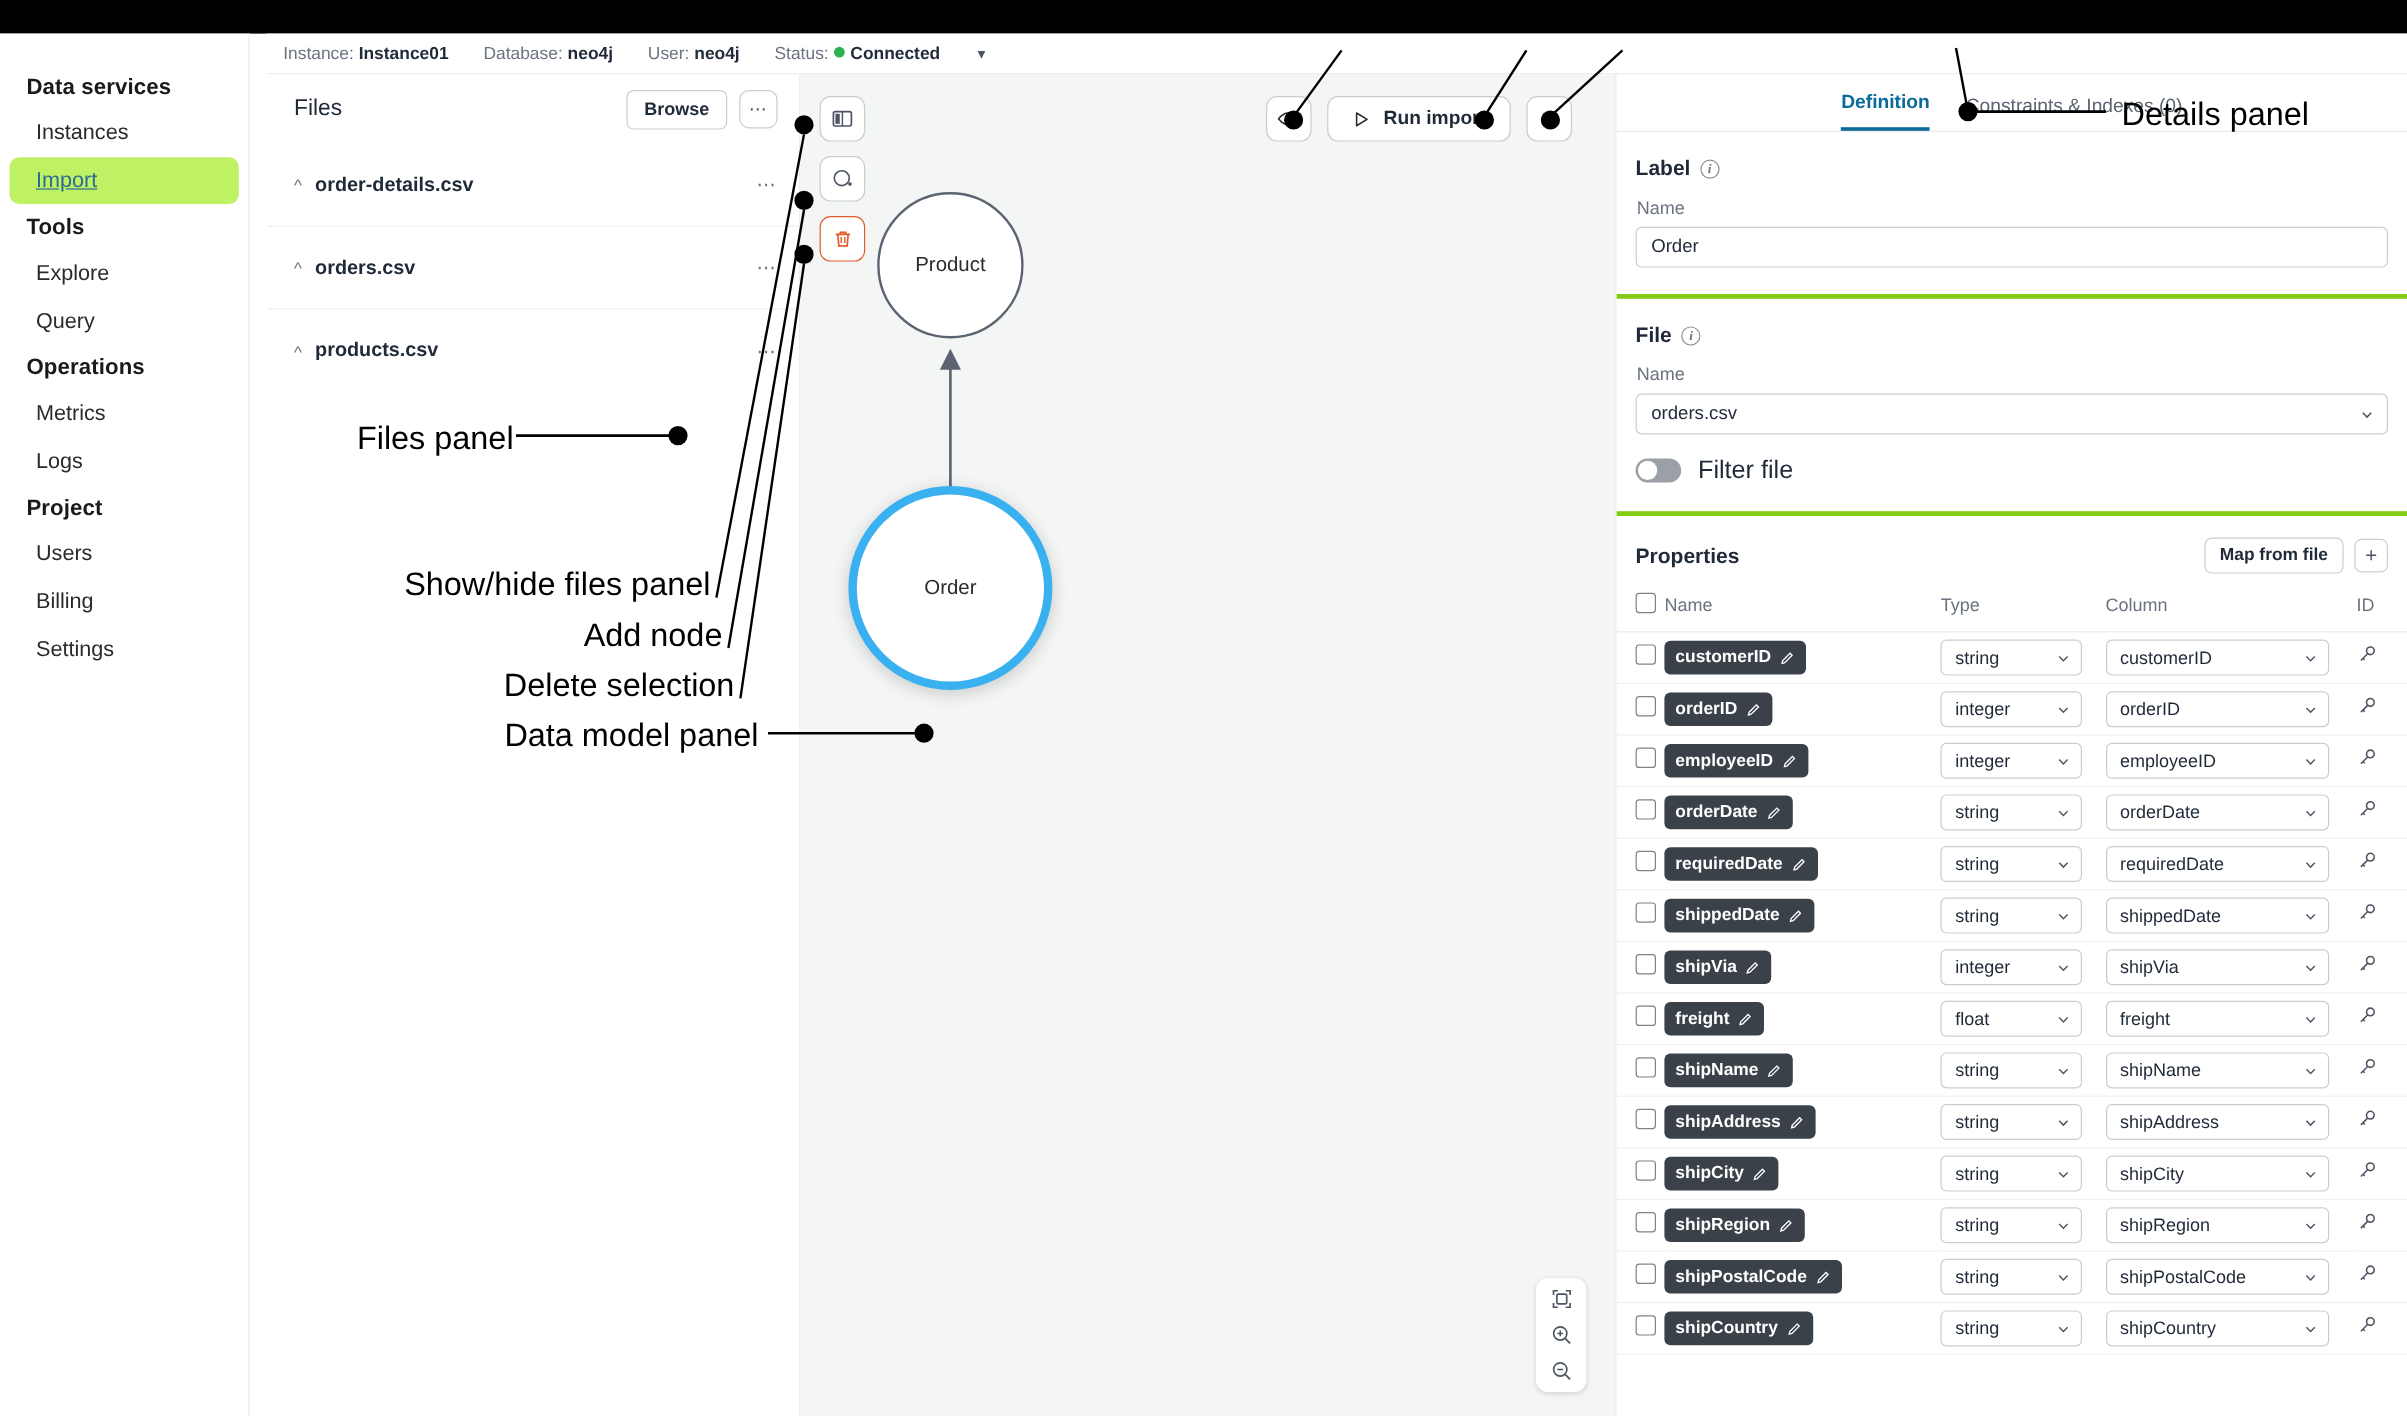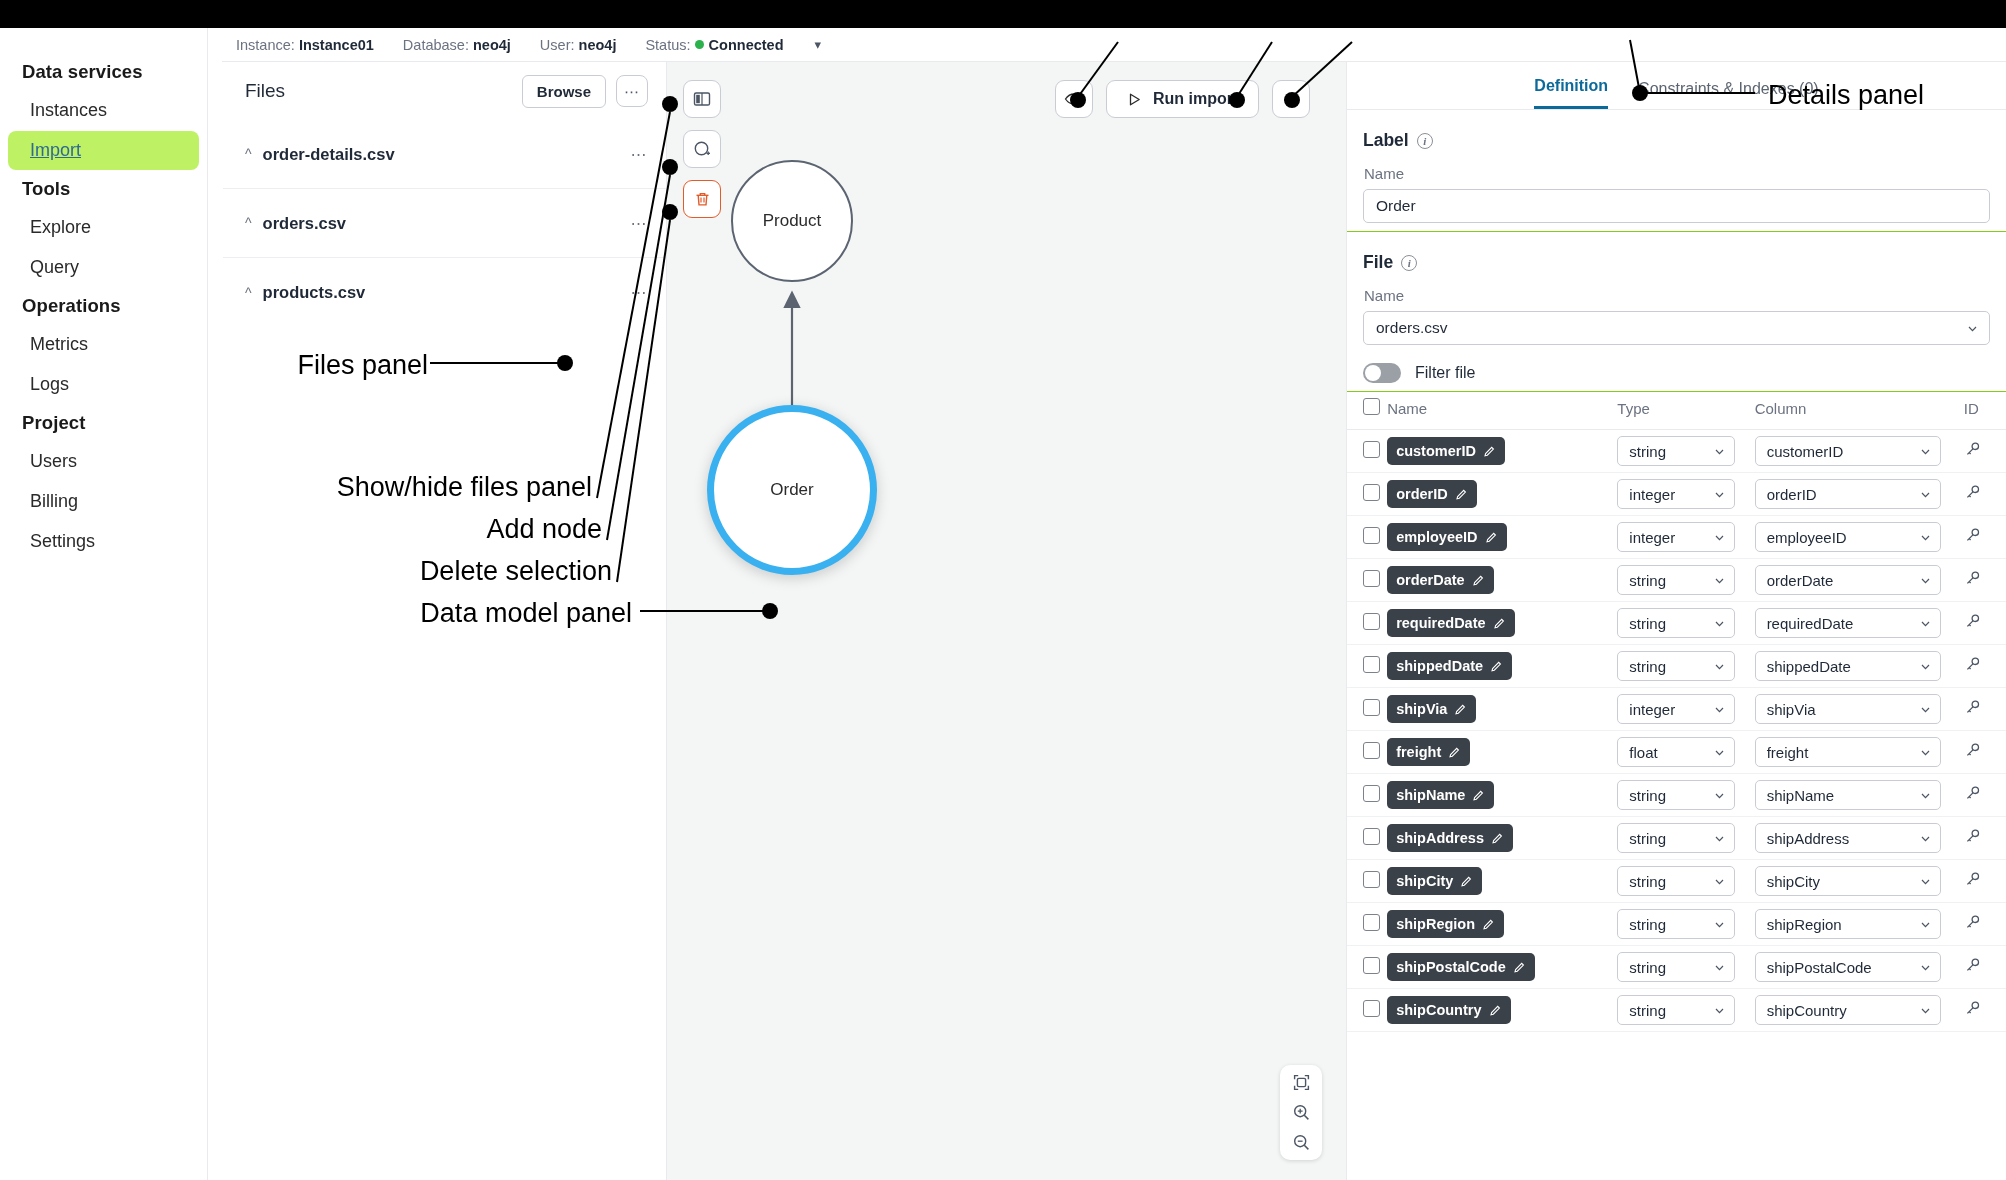--- a/index.html
+++ b/index.html
@@ -148,21 +148,21 @@
   .tabs {
     display: flex; gap: 30px; padding: 0 16px; height: 48px;
     align-items: flex-end; border-bottom: 1px solid #e8eaed; justify-content: center;
   }
   .tab {
     font-size: 16px; color: #5b6470; padding-bottom: 11px; cursor: pointer;
   }
   .tab.active {
     color: #0b6a9a; font-weight: bold; border-bottom: 3px solid #0b6a9a;
   }
-  .sect { padding: 20px 16px 8px 16px; border-bottom: 1px solid #84cc16; }
+  .sect { padding: 20px 16px 22px 16px; border-bottom: 4px solid #84cc16; }
   .sect-title {
     font-size: 17.5px; font-weight: bold; color: #1f2937;
     display: flex; align-items: center; gap: 8px;
   }
   .info-i {
     width: 16px; height: 16px; border: 1.4px solid #8b9098; border-radius: 50%;
     font-size: 11px; color: #6b7280; display: flex; align-items: center;
     justify-content: center; font-style: italic; font-family: "Liberation Serif", serif;
   }
   .fld-label { font-size: 15px; color: #6b7280; margin: 14px 0 7px 1px; }
@@ -179,21 +179,21 @@
   }
   .toggle-row { display: flex; align-items: center; gap: 14px; margin-top: 18px; }
   .toggle {
     width: 38px; height: 20px; border-radius: 10px; background: #9aa0a6;
     position: relative; cursor: pointer;
   }
   .toggle::after {
     content: ''; position: absolute; left: 2px; top: 2px;
     width: 16px; height: 16px; border-radius: 50%; background: #fff;
   }
-  .toggle-lbl { font-size: 16px; color: #1f2937; }
+  .toggle-lbl { font-size: 21px; color: #1f2937; }
 
   .props-head {
     display: flex; align-items: center; padding: 18px 16px 10px 16px;
   }
   .props-title { font-size: 17.5px; font-weight: bold; color: #1f2937; flex: 1; }
   .btn-map {
     border: 1px solid #c9cdd3; border-radius: 6px; background: #fff;
     font-size: 14.5px; font-weight: 600; color: #1f2937;
     padding: 6px 12px; cursor: pointer; font-family: inherit;
   }
@@ -410,20 +410,25 @@
         <svg width="13" height="13" viewBox="0 0 13 13">
             <path d="M3 5 L6.5 8.6 L10 5" fill="none" stroke="#4b5563" stroke-width="1.2"></path>
           </svg>
       </div>
       <div class="toggle-row">
         <div class="toggle"></div>
         <div class="toggle-lbl">Filter file</div>
       </div>
     </div>
 
+    <div class="props-head">
+      <div class="props-title">Properties</div>
+      <button class="btn-map">Map from file</button>
+      <div class="btn-plus">+</div>
+    </div>
 
     <table class="props">
       <thead>
         <tr>
           <th class="col-cb"><span class="cb"></span></th>
           <th class="col-name">Name</th>
           <th class="col-type">Type</th>
           <th class="col-col">Column</th>
           <th class="col-id">ID</th>
         </tr>

